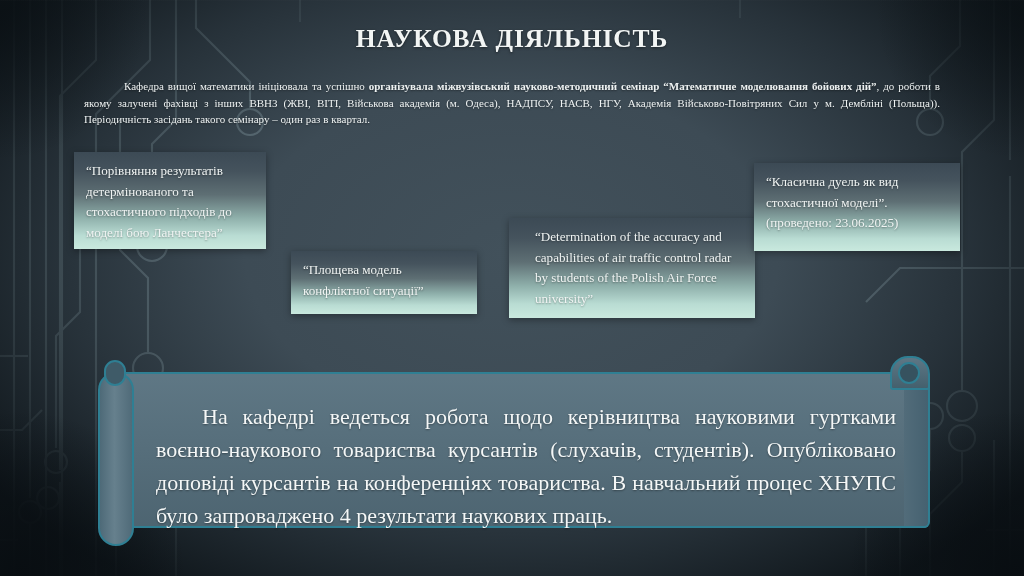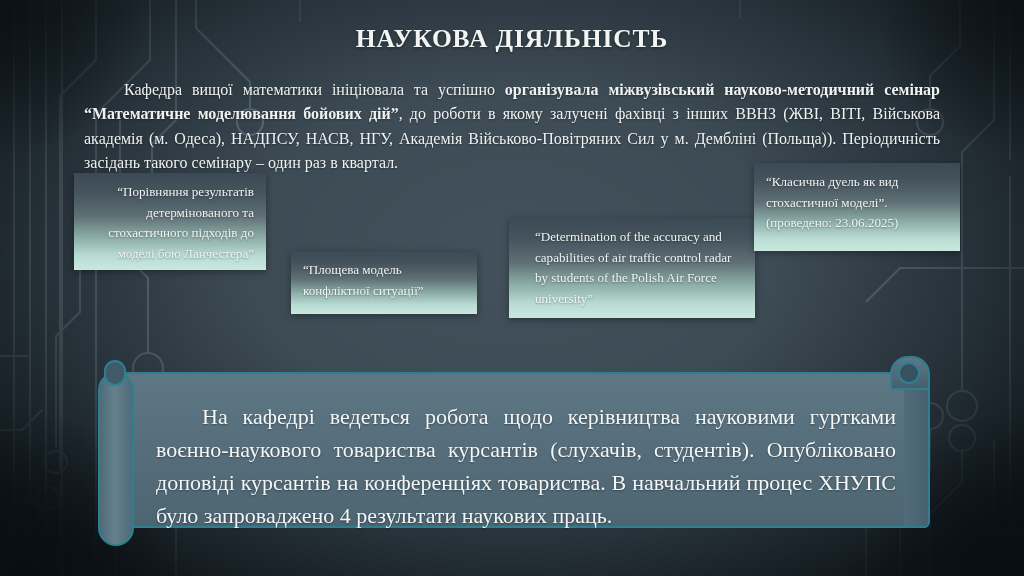--- a/index.html
+++ b/index.html
@@ -59,21 +59,21 @@
     font-weight: 700;
     letter-spacing: 0.9px;
     text-shadow: 0 1px 3px rgba(0,0,0,.45);
   }
 
   
   .intro {
     position: absolute;
     left: 84px; top: 78px; width: 856px;
     color: #eef2f2;
-    font-size: 16px;
+    font-size: 11px;
     line-height: 1.52;
     text-align: justify;
     text-indent: 40px;
     text-shadow: 0 1px 2px rgba(0,0,0,.40);
   }
   .intro b { font-weight: 700; }
 
   
   .card {
     position: absolute;
@@ -84,21 +84,21 @@
         #8fb0ab 68%,
         #b9dcd3 86%,
         #c9e9de 100%);
     box-shadow: 0 2px 7px rgba(0,0,0,.35);
     color: #f0f4f3;
     font-size: 13.1px;
     line-height: 1.58;
     padding: 9px 12px 10px 12px;
     text-shadow: 0 1px 2px rgba(0,0,0,.35);
   }
-  #card-1 { left: 74px;  top: 173px; width: 192px; height: 97px; text-align: right; }
+  #card-1 { left: 74px;  top: 152px; width: 192px; height: 97px; }
   #card-2 { left: 247px; top: 251px; width: 186px; height: 63px; margin-left: 44px; }
   #card-3 { left: 350px; top: 158px; width: 282px; height: 82px; }
   #card-4 { left: 509px; top: 218px; width: 246px; height: 100px; padding-left: 26px; }
   #card-5 { left: 754px; top: 163px; width: 206px; height: 88px; }
 
   
   .scroll-wrap { position: absolute; left: 98px; top: 356px; width: 850px; height: 190px; }
 
   .scroll-body {
     position: absolute;

